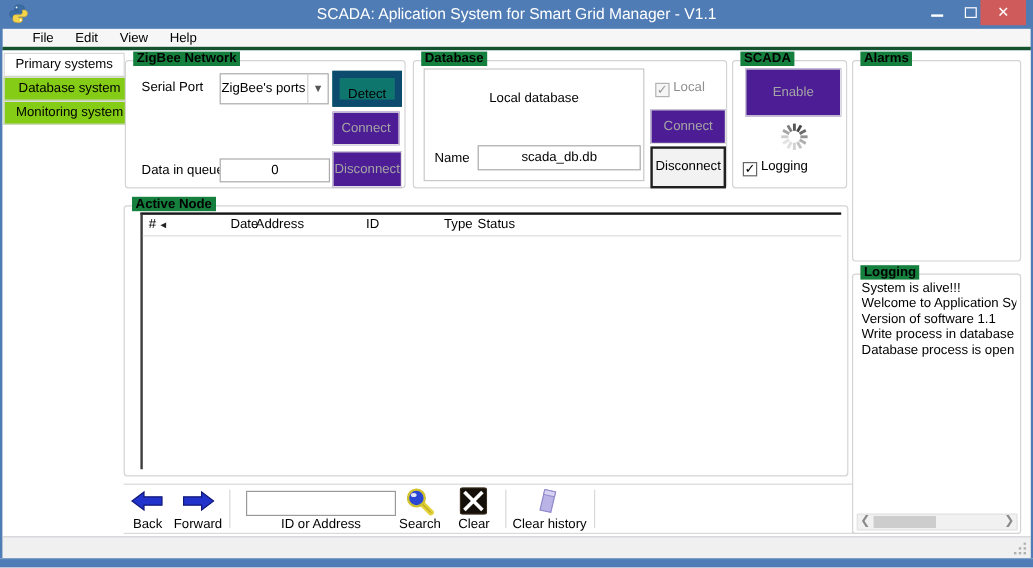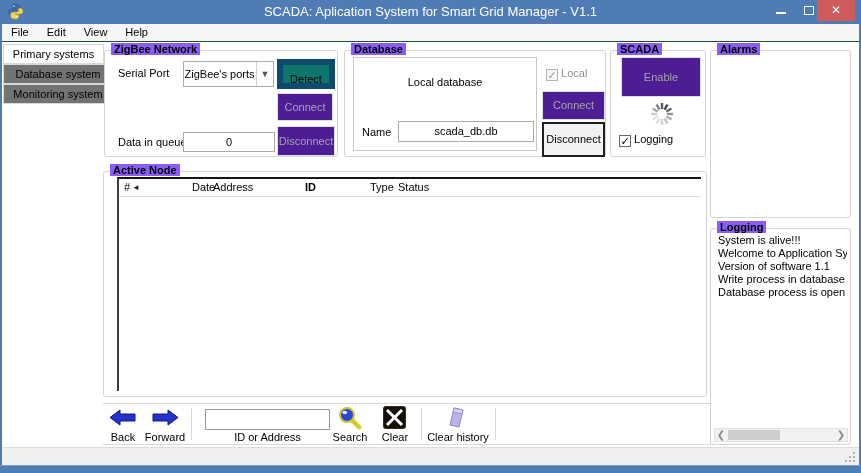--- a/index.html
+++ b/index.html
@@ -11,38 +11,38 @@
   .app-icon { position:absolute; left:7px; top:3px; width:17px; height:17px; }
   .title-text { position:absolute; left:0; right:0; top:0; height:24px; line-height:23px; text-align:center; color:#ffffff; font-size:13px; }
   .cap-btn { position:absolute; top:0; height:21px; text-align:center; color:#ffffff; cursor:default; }
   .btn-min { left:768px; width:26px; }
   .btn-min .dash { display:inline-block; width:10px; height:2px; background:#fff; margin-top:12px; }
   .btn-max { left:796px; width:26px; }
   .btn-max .box { display:inline-block; width:10px; height:9px; border:1px solid #fff; margin-top:6px; }
   .btn-close { left:817px; width:38px; background:#cf5b5b; font-size:12px; line-height:20px; }
 
   
-  .menubar { position:absolute; left:2px; top:24px; width:857px; height:18px; background:#f6f6f6; border-bottom:1px solid #14532d; font-size:11px; }
+  .menubar { position:absolute; left:2px; top:24px; width:857px; height:18px; background:#f6f6f6; border-bottom:3px solid #14532d; font-size:11px;padding-left:16px; }
   .menu-item { display:inline-block; padding:0 9px; line-height:17px; color:#000; }
 
   
   .border-left  { position:absolute; left:0; top:24px; width:2px; height:441px; background:#4f7cb5; }
   .border-right { position:absolute; left:859px; top:24px; width:2px; height:441px; background:#4f7cb5; }
   .border-bottom{ position:absolute; left:0; top:465px; width:861px; height:8px; background:#4f7cb5; border-top:1px solid #7ea0c8; }
 
   
   .client { position:absolute; left:2px; top:42px; width:857px; height:405px; background:#ffffff;padding-left:28px; }
 
   
-  .tab { position:absolute; left:1px; width:110px; height:20px; background:#737373; border:1px solid #d9d9d9; font-size:11px; text-align:center; line-height:18px; color:#000; }
+  .tab { position:absolute; left:1px; width:110px; height:20px; background:#84cc16; border:1px solid #d9d9d9; font-size:11px; text-align:center; line-height:18px; color:#000; }
   .tab.selected { width:101px; background:#ffffff; }
 
   
   .group { position:absolute; border:1px solid #d4d4d4; border-radius:3px; background:#ffffff; }
-  .glabel { position:absolute; top:-8px; left:6px; background:#8b5cf6; padding:0 3px; font-weight:bold; font-size:11px; color:#000; white-space:nowrap; }
+  .glabel { position:absolute; top:-8px; left:6px; background:#15803d; padding:0 3px; font-weight:bold; font-size:11px; color:#000; white-space:nowrap; }
 
   
   .lbl { position:absolute; font-size:11px; color:#000; white-space:nowrap; }
   .btn { position:absolute; font-size:11px; text-align:center; color:#000; background:#0f766e; border:6px solid #0c4a6e; }
   .btn.disabled { background:#4c1d95; border:1px solid #e0e0e0; color:#a5a5a5; }
   .btn.bold-border { border:2px solid #1f1f1f; background:#f2f2f2; }
   .textbox { position:absolute; background:#ffffff; border:1px solid #ababab; font-size:11px; text-align:center; color:#000; }
   .combo { position:absolute; background:#ffffff; border:1px solid #ababab; font-size:11px; }
   .combo .val { position:absolute; left:0; right:18px; top:0; bottom:0; text-align:center; line-height:24px; }
   .combo .chev { position:absolute; right:0; top:0; bottom:0; width:17px; border-left:1px solid #d0d0d0; text-align:center; line-height:24px; color:#555; font-size:9px; }
@@ -159,21 +159,21 @@
     </div>
 
     <div class="group" style="left:101px; top:129px; width:604px; height:226px;">
       <div class="glabel">Active Node</div>
       <div class="an-table">
         <div class="an-header">
           <span style="left:5px;">#</span>
           <span style="left:13px; font-size:8px; top:4px; color:#222;">◄</span>
           <span style="left:25px;margin-left:48px;">Date</span>
           <span style="left:94px;text-align:right;">Address</span>
-          <span style="left:186px;font-weight:bold;">ID</span>
+          <span style="left:186px;">ID</span>
           <span style="left:251px;">Type</span>
           <span style="left:279px;">Status</span>
         </div>
       </div>
     </div>
 
     <div class="toolbar">
       <svg class="tb-icon" style="left:6px; top:5px;" width="28" height="17" viewBox="0 0 28 17">
         <path d="M11 1 L11 5 L26 5 L26 12 L11 12 L11 16 L1 8.5 Z" fill="#2233cc" stroke="#10177a" stroke-width="1"></path>
       </svg>

